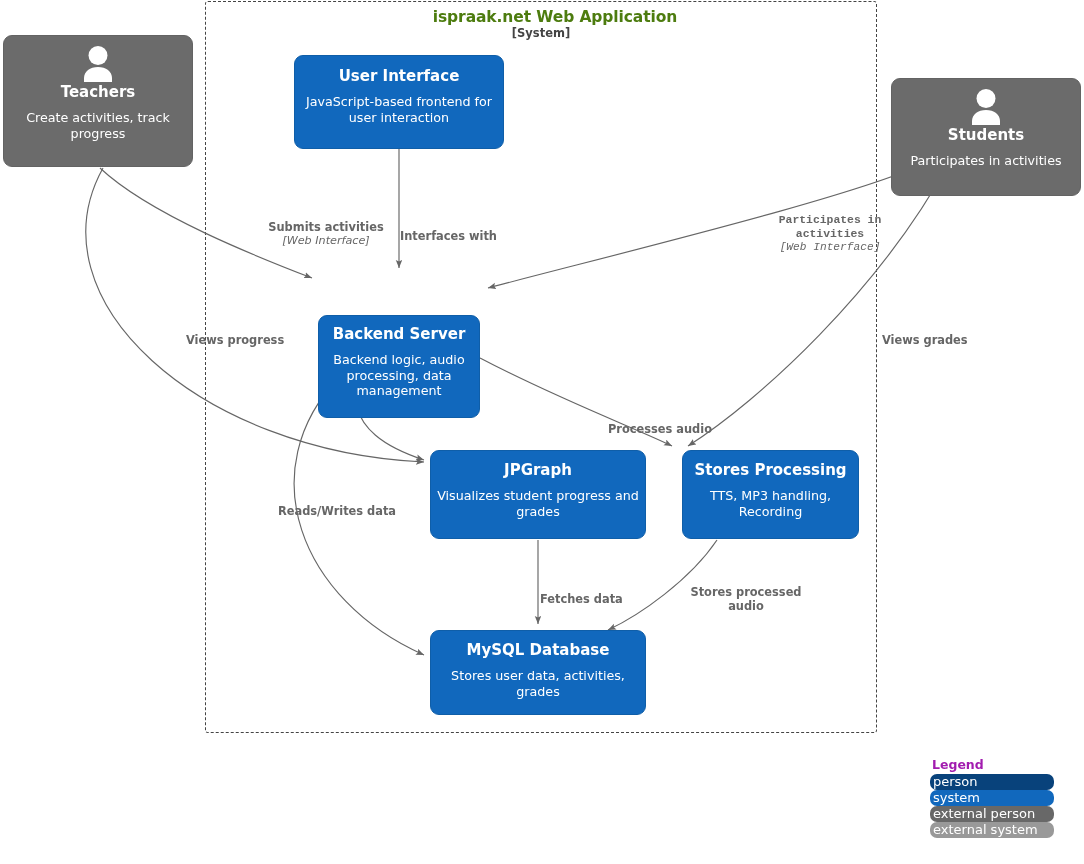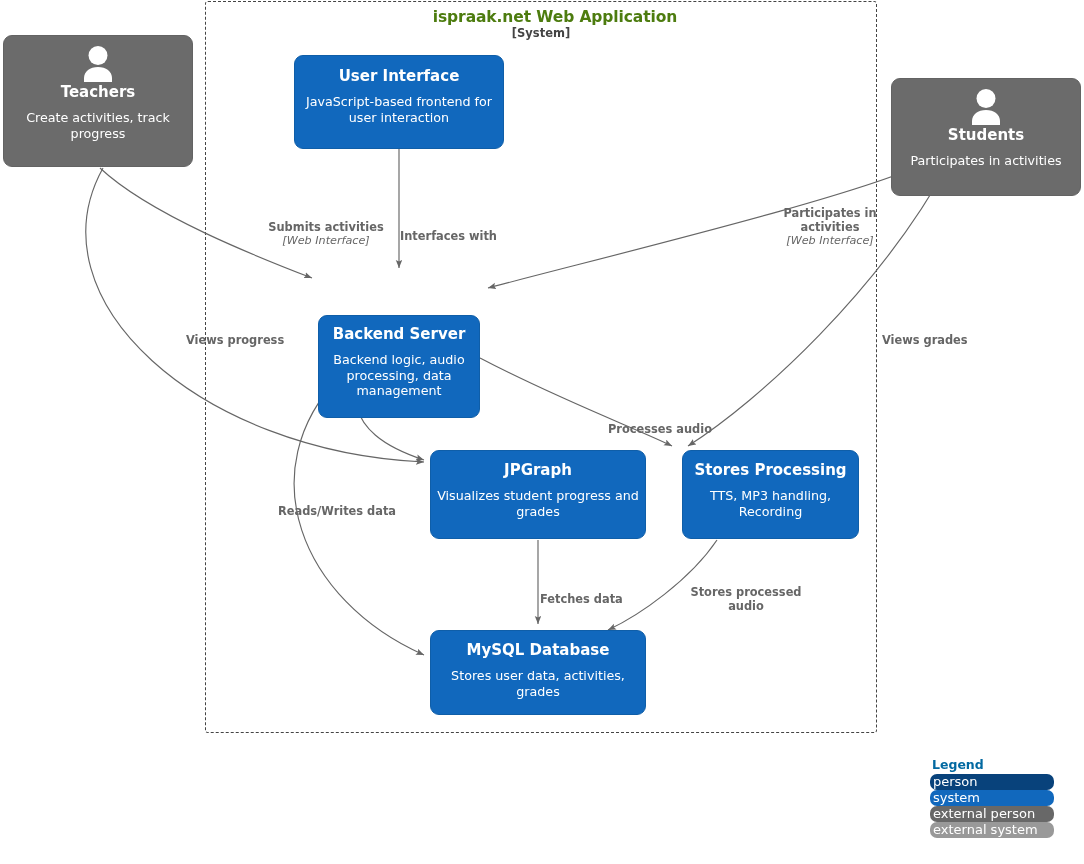--- a/index.html
+++ b/index.html
@@ -116,21 +116,21 @@
   
   .legend {
     position: absolute;
     left: 930px;
     top: 757px;
     width: 124px;
   }
   .legend-title {
     font-size: 12.5px;
     font-weight: bold;
-    color: #0369a1;
+    color: #a21caf;
     margin-bottom: 2px;
     padding-left: 2px;
   }
   .legend-row {
     height: 16px;
     line-height: 16px;
     font-size: 13px;
     color: #ffffff;
     padding-left: 3px;
     box-sizing: border-box;
@@ -222,21 +222,21 @@
 
   <div class="edge-label" style="left:242px; top:206px; width:168px;">
     <span>Submits activities</span>
     <span class="edge-tech">[Web Interface]</span>
   </div>
 
   <div class="edge-label" style="left:400px; top:215px; width:115px; text-align:left;">
     <span>Interfaces with</span>
   </div>
 
-  <div class="edge-label" style="left:764px; top:192px; width:132px;">
+  <div class="edge-label" style="left:764px; top:199px; width:132px;font-family:Liberation Mono, monospace;">
     <span>Participates in
 activities</span>
     <span class="edge-tech">[Web Interface]</span>
   </div>
 
   <div class="edge-label" style="left:186px; top:319px; width:116px; text-align:left;">
     <span>Views progress</span>
   </div>
 
   <div class="edge-label" style="left:882px; top:319px; width:110px; text-align:left;">

